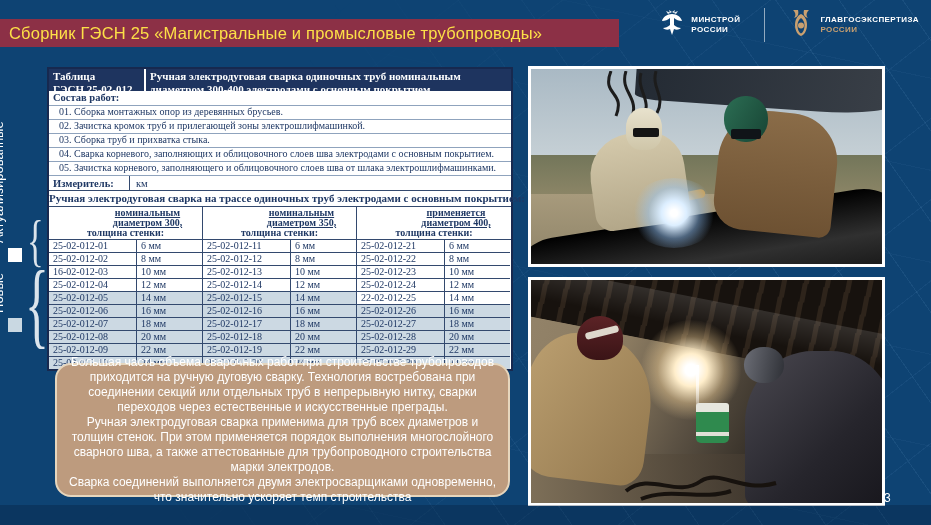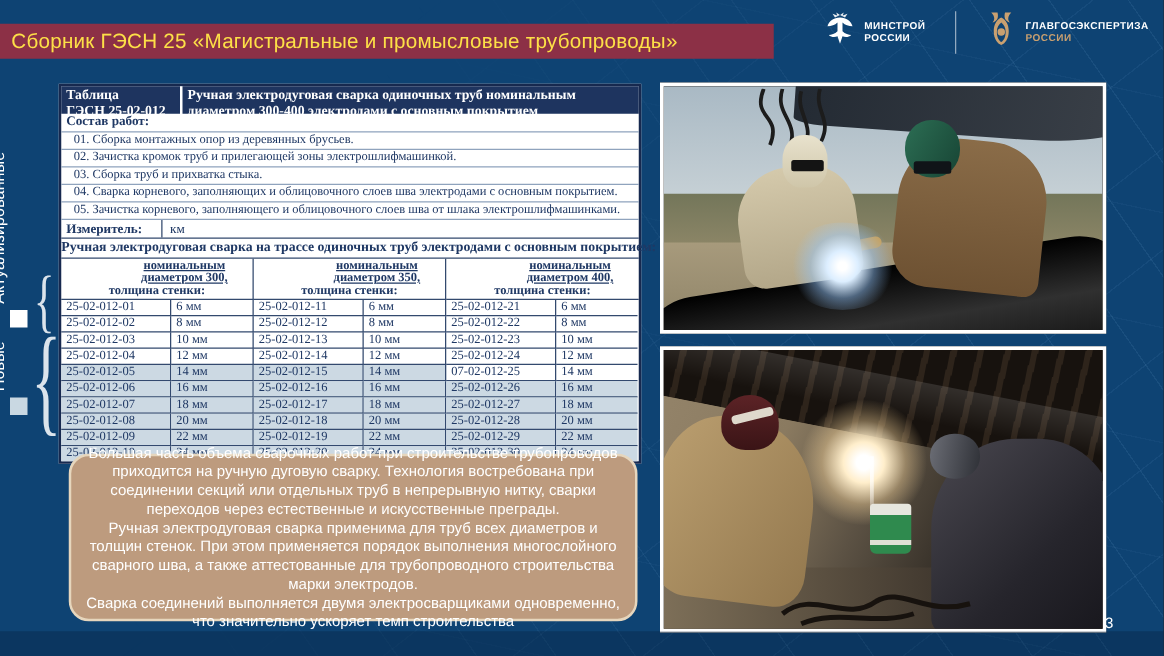--- a/index.html
+++ b/index.html
@@ -194,54 +194,54 @@
     <div class="gheaders">
       <div class="ghead">
         <div class="l1">номинальным диаметром 300,</div>
         <div class="l2">толщина стенки:</div>
       </div>
       <div class="ghead">
         <div class="l1">номинальным диаметром 350,</div>
         <div class="l2">толщина стенки:</div>
       </div>
       <div class="ghead">
-        <div class="l1">номинальным диаметром 400,</div>
+        <div class="l1">применяется диаметром 400,</div>
         <div class="l2">толщина стенки:</div>
       </div>
     </div>
     <div class="rates">
         <div class="cell">25-02-012-01</div>
         <div class="cell">6 мм</div>
         <div class="cell">25-02-012-11</div>
         <div class="cell">6 мм</div>
         <div class="cell">25-02-012-21</div>
         <div class="cell lastcol">6 мм</div>
         <div class="cell">25-02-012-02</div>
         <div class="cell">8 мм</div>
         <div class="cell">25-02-012-12</div>
         <div class="cell">8 мм</div>
         <div class="cell">25-02-012-22</div>
         <div class="cell lastcol">8 мм</div>
-        <div class="cell">25-02-012-03</div>
+        <div class="cell">16-02-012-03</div>
         <div class="cell">10 мм</div>
         <div class="cell">25-02-012-13</div>
         <div class="cell">10 мм</div>
         <div class="cell">25-02-012-23</div>
         <div class="cell lastcol">10 мм</div>
         <div class="cell">25-02-012-04</div>
         <div class="cell">12 мм</div>
         <div class="cell">25-02-012-14</div>
         <div class="cell">12 мм</div>
         <div class="cell">25-02-012-24</div>
         <div class="cell lastcol">12 мм</div>
         <div class="cell new">25-02-012-05</div>
         <div class="cell new">14 мм</div>
         <div class="cell new">25-02-012-15</div>
         <div class="cell new">14 мм</div>
-        <div class="cell">07-02-012-25</div>
+        <div class="cell">22-02-012-25</div>
         <div class="cell lastcol">14 мм</div>
         <div class="cell new">25-02-012-06</div>
         <div class="cell new">16 мм</div>
         <div class="cell new">25-02-012-16</div>
         <div class="cell new">16 мм</div>
         <div class="cell new">25-02-012-26</div>
         <div class="cell new lastcol">16 мм</div>
         <div class="cell new">25-02-012-07</div>
         <div class="cell new">18 мм</div>
         <div class="cell new">25-02-012-17</div>

